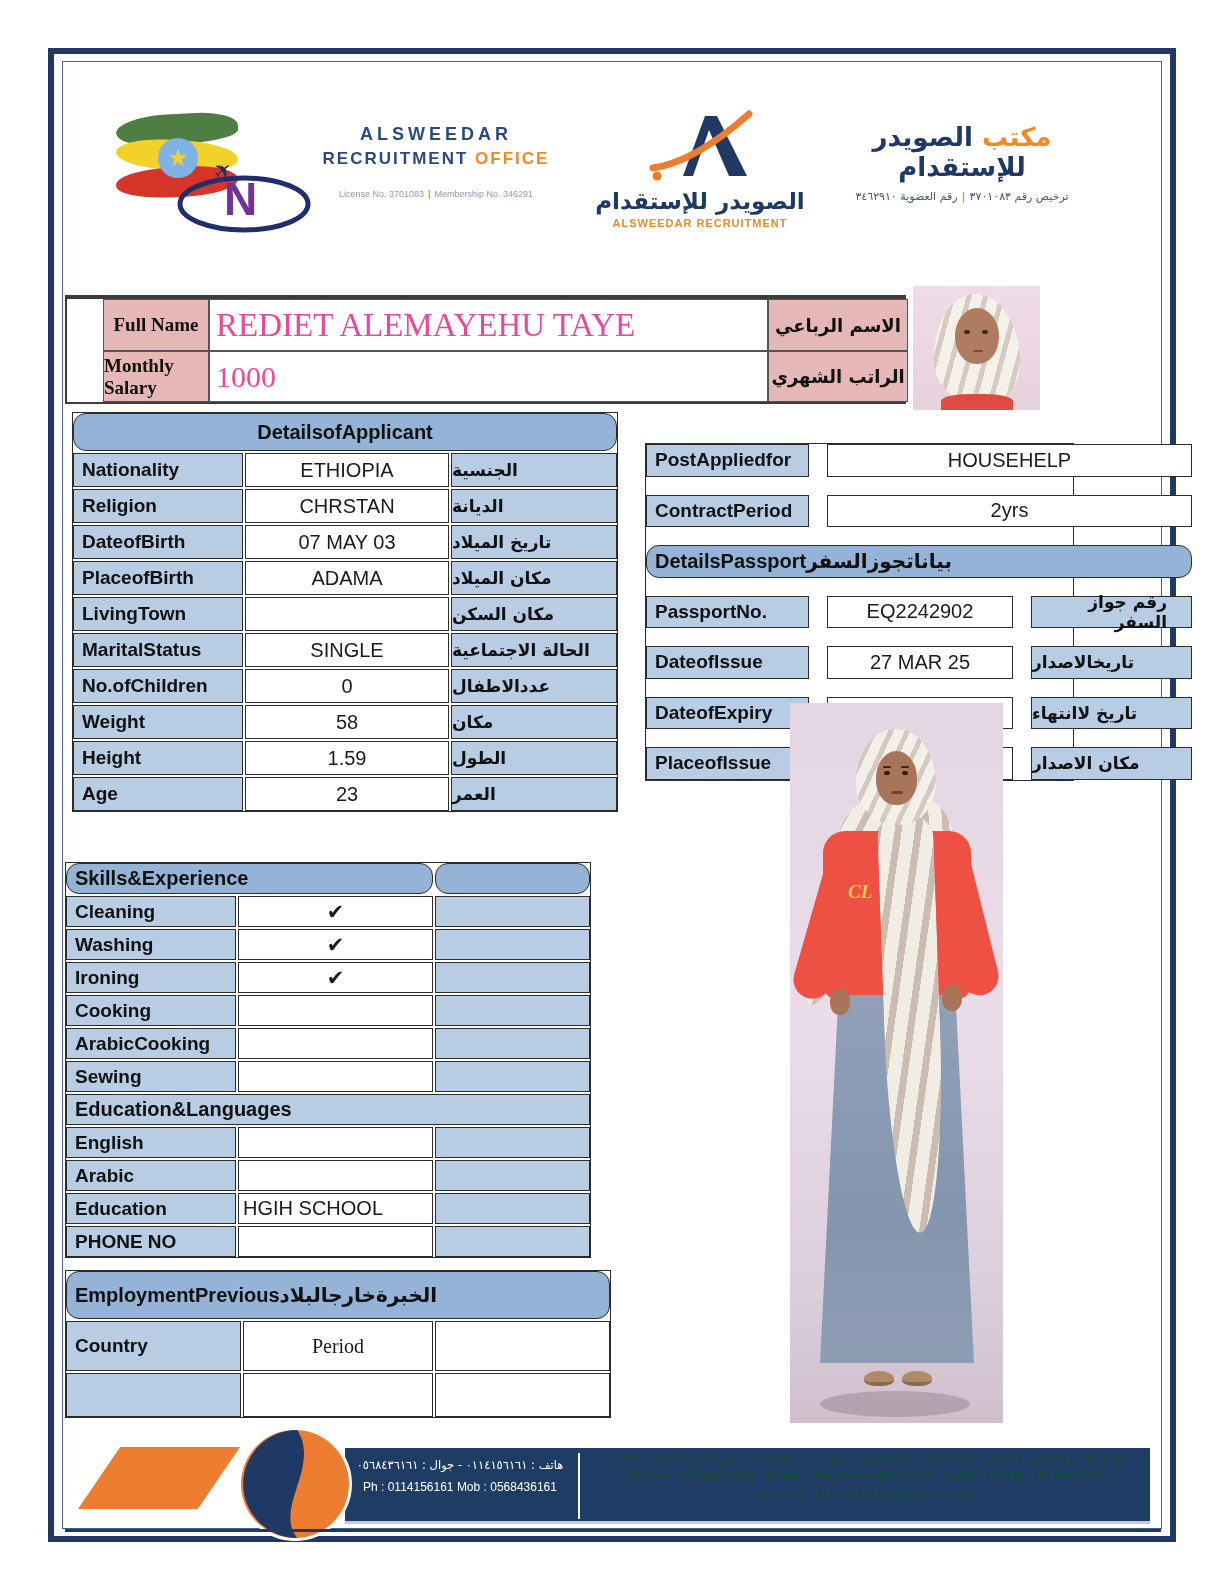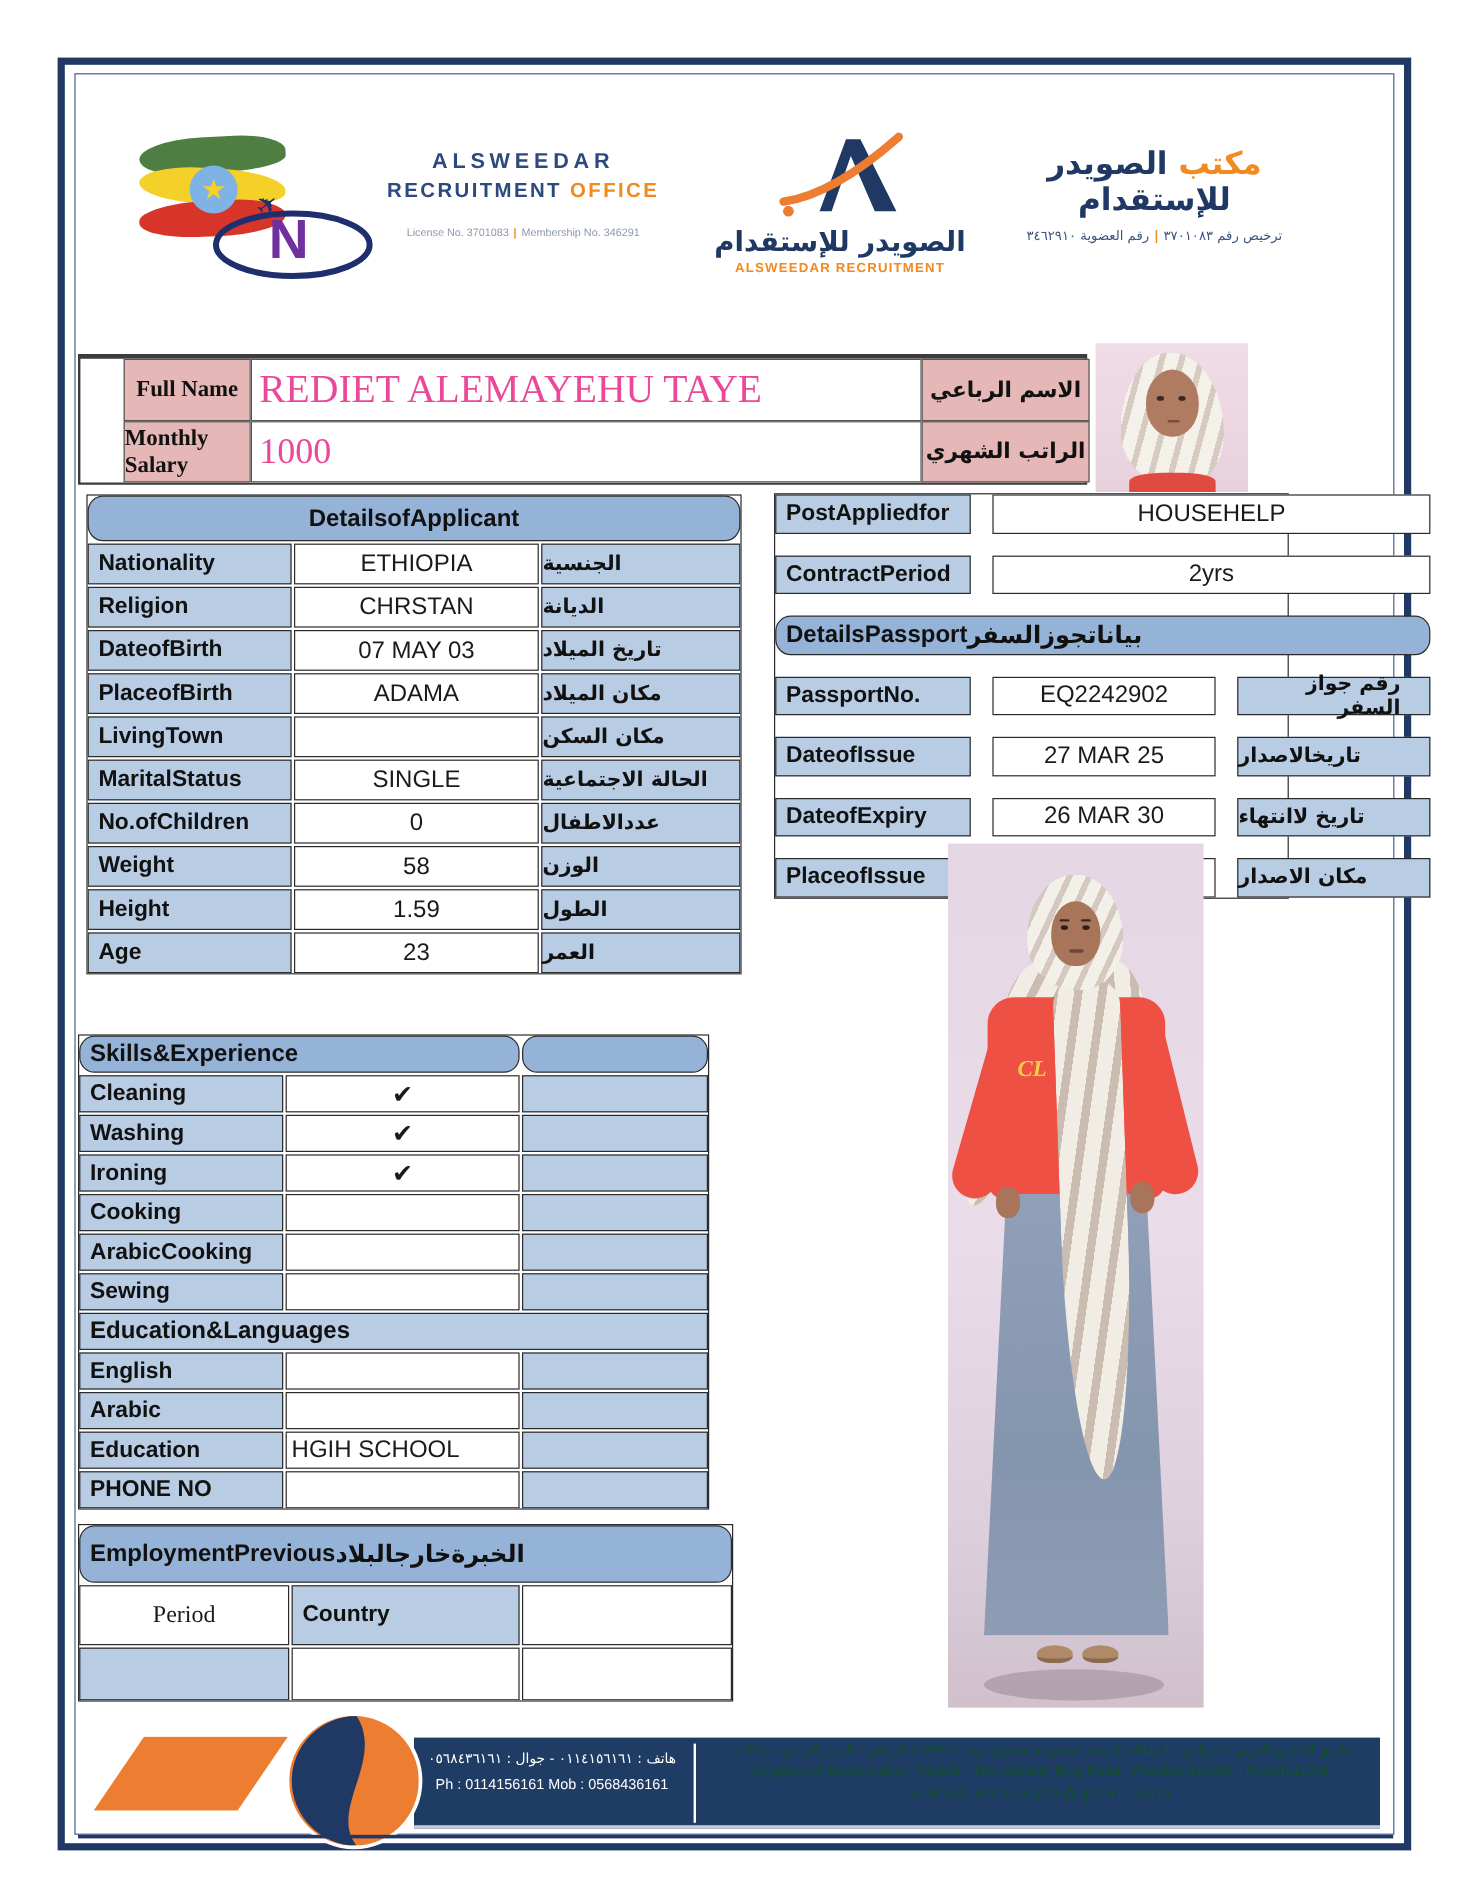--- a/index.html
+++ b/index.html
@@ -70,21 +70,21 @@
   .bt-arabic { background:#b8cce4; font-family:"DejaVu Sans", sans-serif; font-weight:bold; font-size:17px; color:#111; justify-content:flex-end; padding-right:24px; direction:rtl; }
   .bt-blank { background:#b8cce4; }
   .bt-white { background:#ffffff; }
   .span2 { grid-column:1 / 3; }
   .span3 { grid-column:1 / 4; }
   .col23 { grid-column:2 / 4; }
   .check { font-family:"DejaVu Sans", sans-serif; font-weight:bold; font-size:21px; }
   .arabic-inline { font-family:"DejaVu Sans", sans-serif; direction:rtl; }
 
   #applicant-table { left:72px; top:412px; width:546px; grid-template-columns:170px 204px 166px; grid-template-rows:38px repeat(10, 34px); }
-  #passport-table { left:645px; top:411px; width:429px; grid-template-columns:163px 186px 161px; grid-template-rows:repeat(7, 32.5px);gap:18px; }
+  #passport-table { left:645px; top:443px; width:429px; grid-template-columns:163px 186px 161px; grid-template-rows:repeat(7, 32.5px);gap:18px; }
   #skills-table { left:65px; top:862px; width:526px; grid-template-columns:170px 195px 155px; grid-template-rows:repeat(12, 31px); }
   #employment-table { left:65px; top:1270px; width:546px; grid-template-columns:175px 190px 175px; grid-template-rows:48px 50px 44px; }
   #employment-table .bt-header { font-size:20px; }
   #employment-table .bt-value { font-family:"Liberation Serif", serif; }
 
   
   .full-photo { position:absolute; left:790px; top:703px; width:213px; height:720px; background:linear-gradient(180deg,#e4d6e2 0%,#eadcE8 45%,#dccedb 80%,#cfc0cc 100%); overflow:hidden; }
   .fp-shadow { position:absolute; left:30px; bottom:6px; width:150px; height:26px; background:rgba(90,70,85,0.25); border-radius:50%; }
   .fp-scarf-head { position:absolute; left:66px; top:26px; width:80px; height:96px; background:#f3efe9; border-radius:50% 50% 46% 54% / 56% 58% 44% 42%;
     background-image:repeating-linear-gradient(115deg, rgba(120,84,70,0.25) 0 5px, transparent 5px 15px); }
@@ -223,21 +223,21 @@
     <div class="bt-cell bt-label">MaritalStatus</div>
     <div class="bt-cell bt-value">SINGLE</div>
     <div class="bt-cell bt-arabic" dir="rtl">الحالة الاجتماعية</div>
 
     <div class="bt-cell bt-label">No.ofChildren</div>
     <div class="bt-cell bt-value">0</div>
     <div class="bt-cell bt-arabic" dir="rtl">عددالاطفال</div>
 
     <div class="bt-cell bt-label">Weight</div>
     <div class="bt-cell bt-value">58</div>
-    <div class="bt-cell bt-arabic" dir="rtl">الوزن</div>
+    <div class="bt-cell bt-arabic" dir="rtl">مكان</div>
 
     <div class="bt-cell bt-label">Height</div>
     <div class="bt-cell bt-value">1.59</div>
     <div class="bt-cell bt-arabic" dir="rtl">الطول</div>
 
     <div class="bt-cell bt-label">Age</div>
     <div class="bt-cell bt-value">23</div>
     <div class="bt-cell bt-arabic" dir="rtl">العمر</div>
   </div>
 
@@ -315,22 +315,22 @@
     <div class="bt-cell bt-label">PHONE NO</div>
     <div class="bt-cell bt-value"></div>
     <div class="bt-cell bt-blank"></div>
   </div>
 
   <div class="blue-table" id="employment-table">
     <div class="bt-cell bt-header left span3">
       <span>EmploymentPrevious</span>
         <span class="arabic-inline" dir="rtl">الخبرةخارجالبلاد</span>
     </div>
+    <div class="bt-cell bt-label">Country</div>
     <div class="bt-cell bt-value">Period</div>
-    <div class="bt-cell bt-label">Country</div>
     <div class="bt-cell bt-white"></div>
     <div class="bt-cell bt-label"></div>
     <div class="bt-cell bt-white"></div>
     <div class="bt-cell bt-white"></div>
   </div>
 
   <div class="full-photo">
     <div class="fp-shadow"></div>
     <div class="fp-drape fp-drape-l"></div>
     <div class="fp-drape fp-drape-r"></div>

